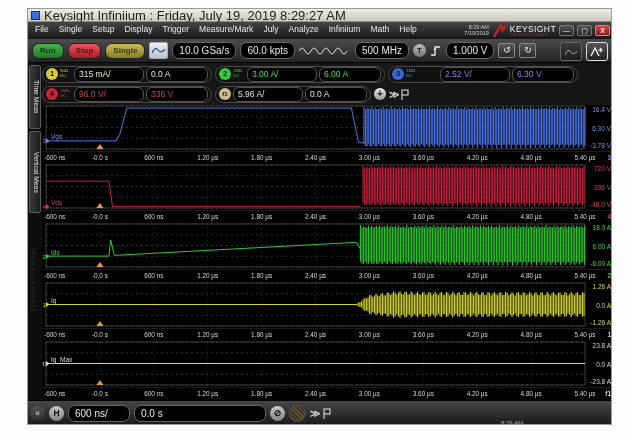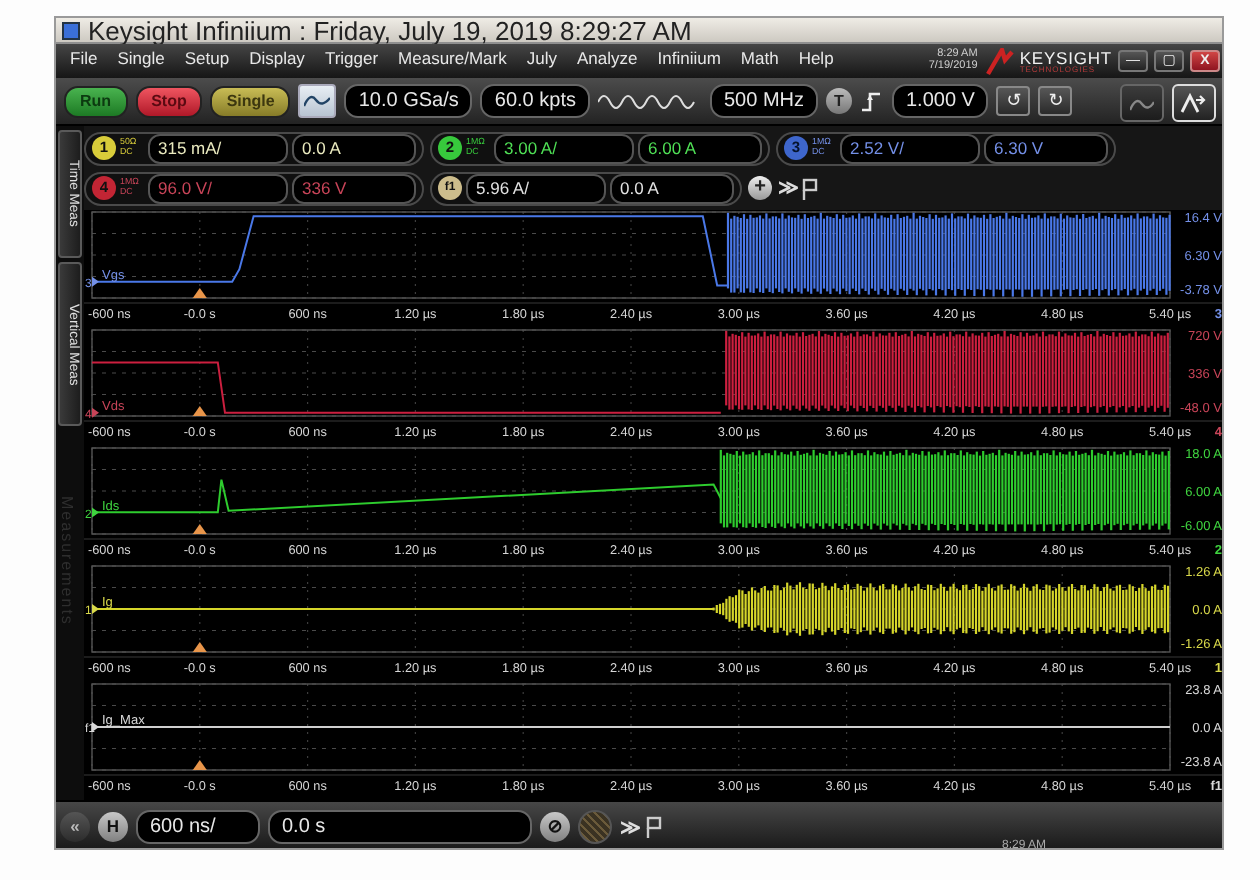--- a/index.html
+++ b/index.html
@@ -191,21 +191,21 @@
         </div>
         <div class="chfield" style="width:60px;color:#4fdf55;">3.00 A/</div>
         <div class="chfield" style="width:52px;color:#4fdf55;">6.00 A</div>
       </div>
       <div class="chgroup">
         <div class="chcirc" style="background:#3e66cc;color:#06142e;">3</div>
         <div class="coup" style="color:#7490e8;">
           <span>1MΩ</span>
           <span>DC</span>
         </div>
-        <div class="chfield" style="width:60px;color:#7490e8;">2.52 V/</div>
+        <div class="chfield" style="width:60px;color:#7490e8;margin-left:20px;">2.52 V/</div>
         <div class="chfield" style="width:52px;color:#7490e8;">6.30 V</div>
       </div>
     </div>
     <div class="mrow" style="top:21px;">
       <div class="chgroup">
         <div class="chcirc" style="background:#c22534;">4</div>
         <div class="coup" style="color:#c84458;">
           <span>1MΩ</span>
           <span>DC</span>
         </div>

